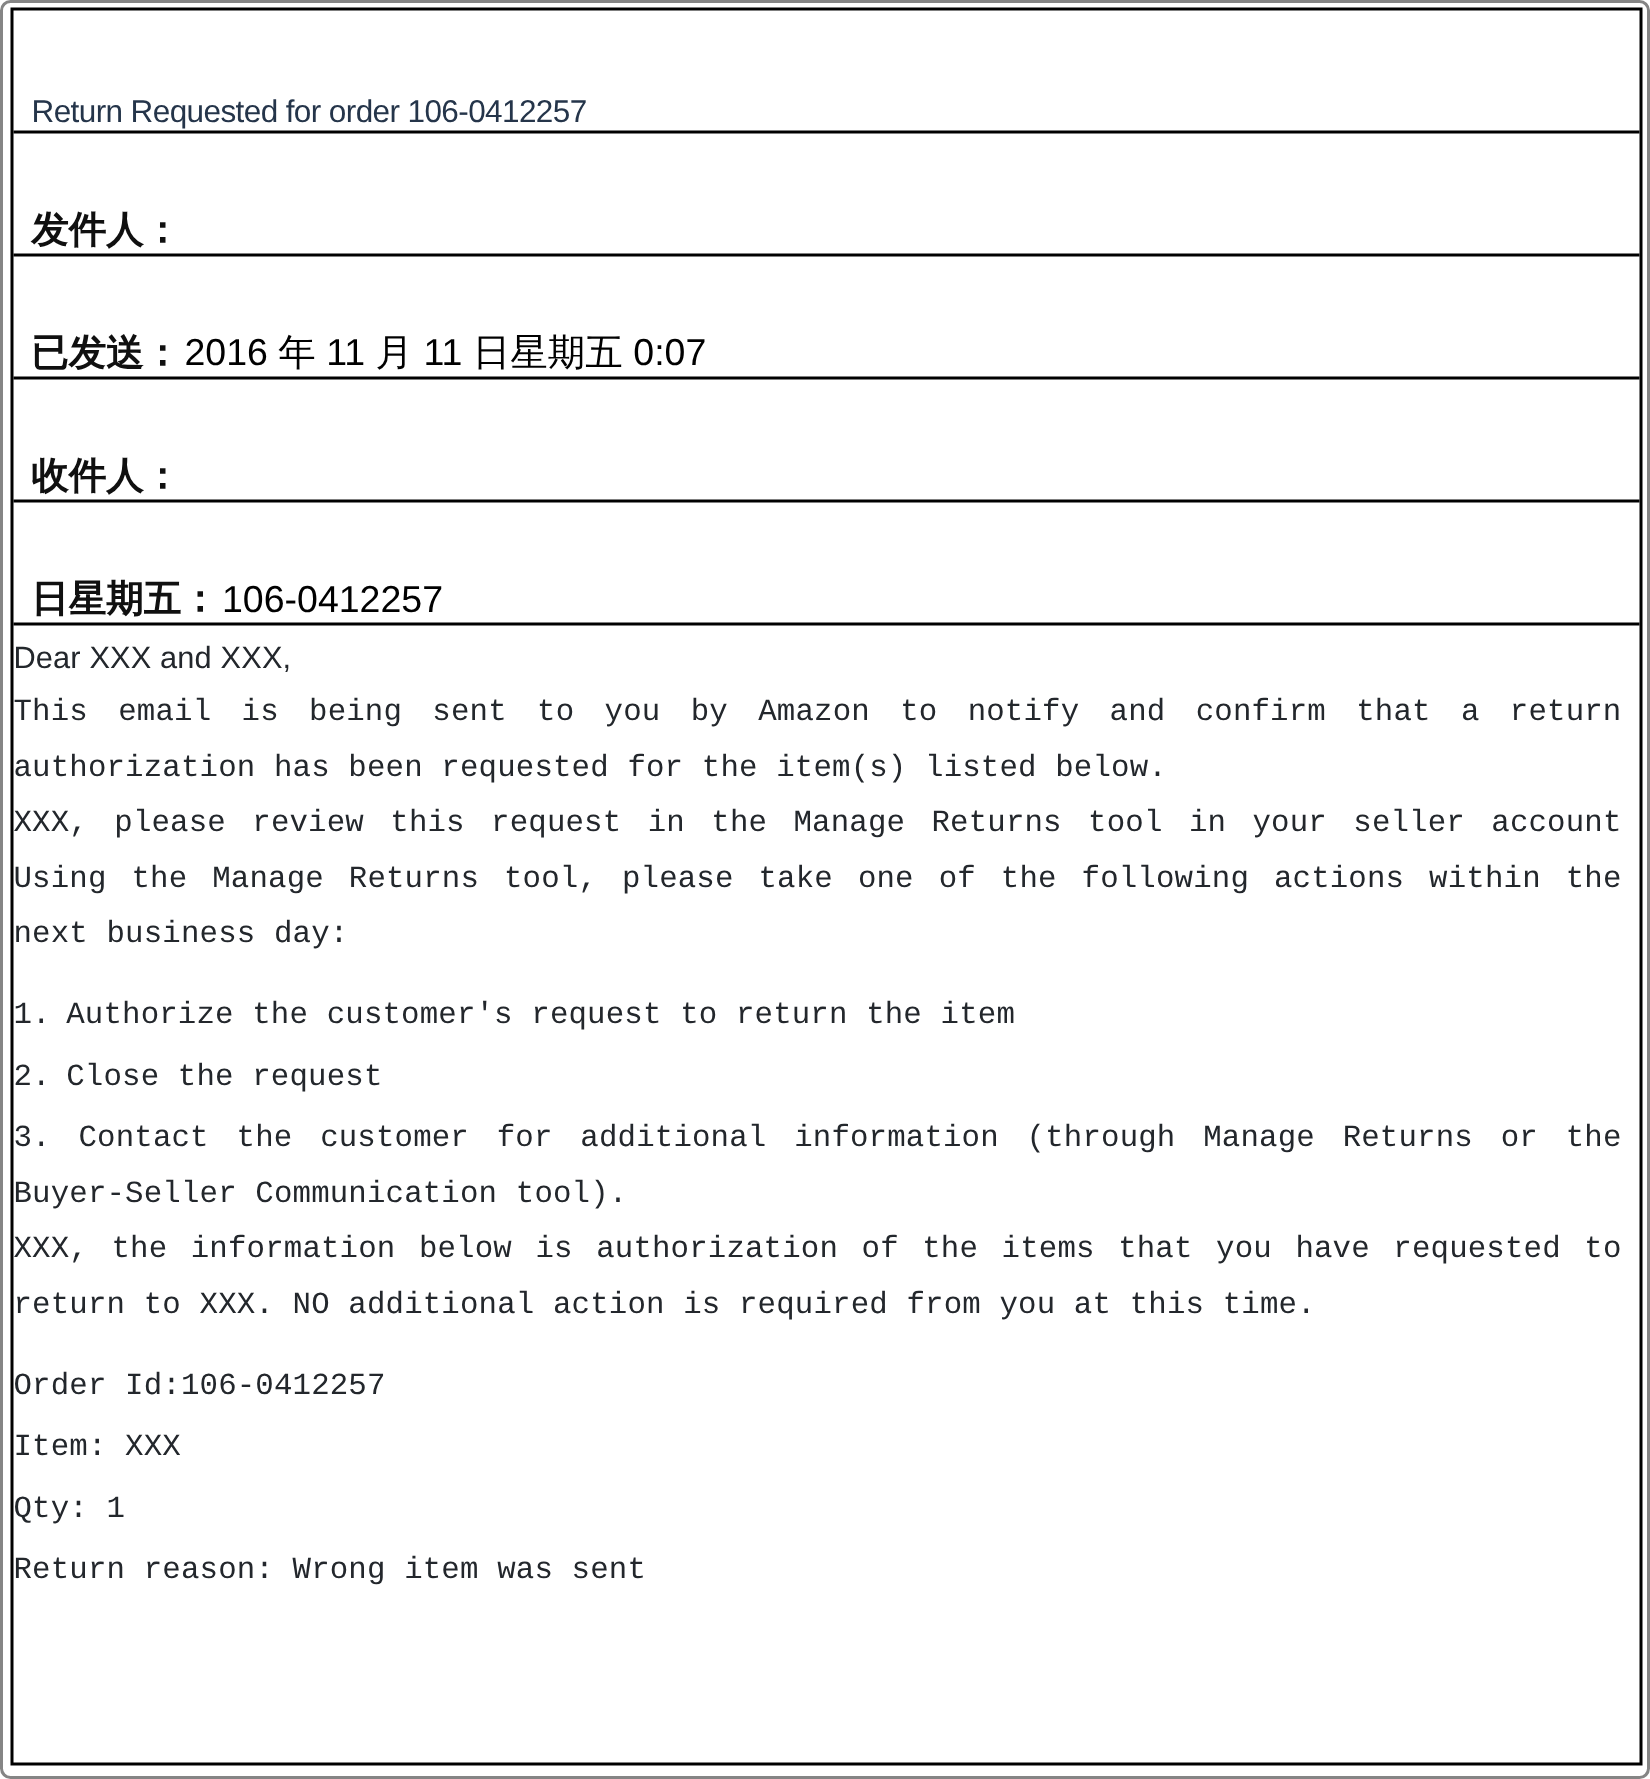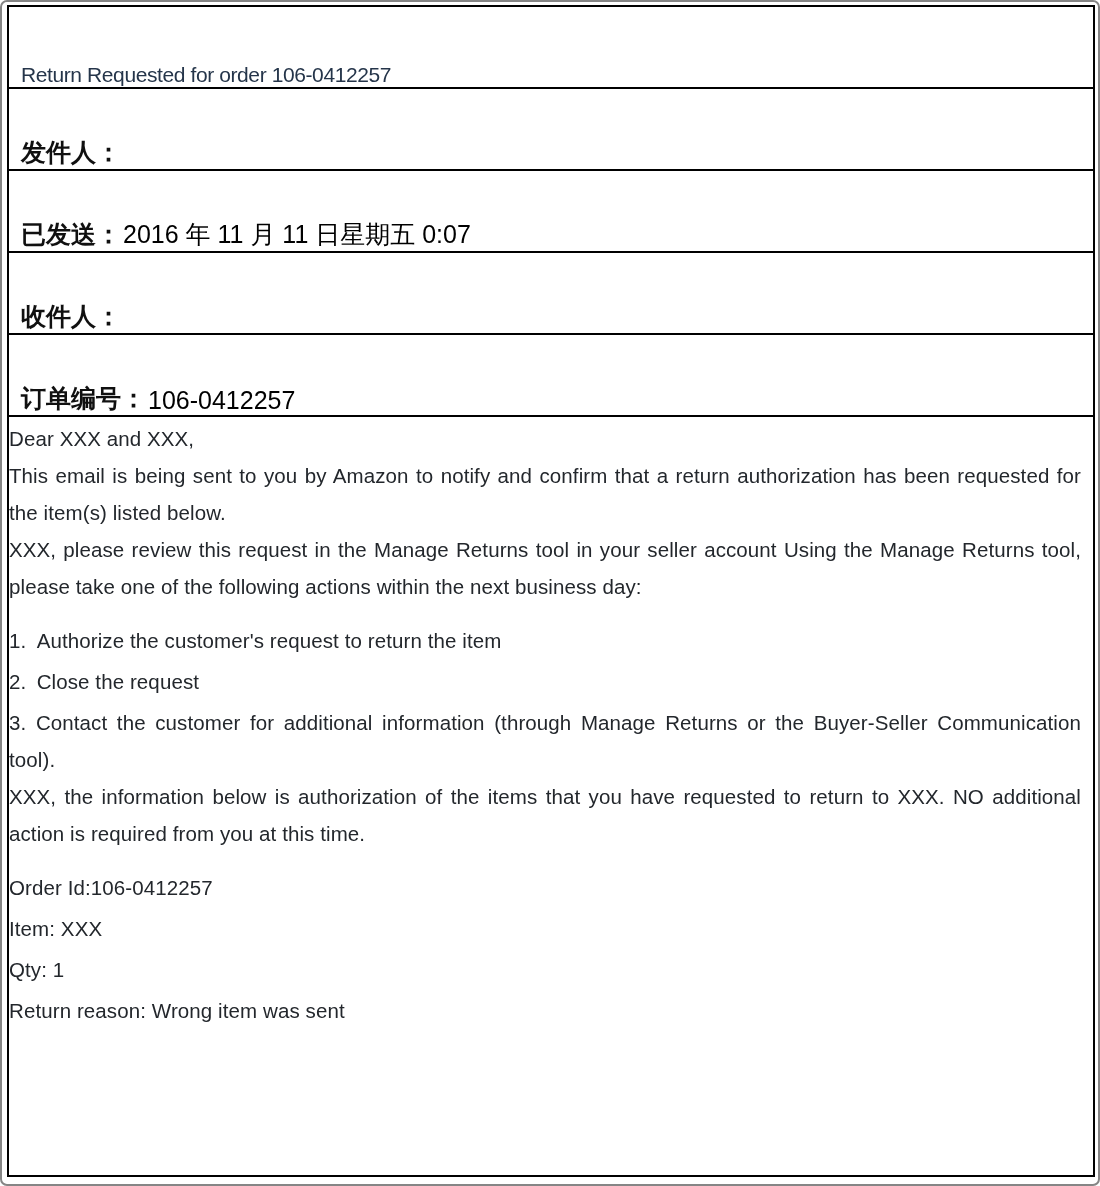--- a/index.html
+++ b/index.html
@@ -72,20 +72,21 @@
     margin: 0;
     font-size: 20.5px;
     line-height: 37px;
     letter-spacing: 0.1px;
     color: #23272c;
     text-align: justify;
   }
 
   .body-cell > * + * {
     margin-top: 17px;
+    font-family: Liberation Mono, monospace;
   }
 
   .block .line + .line {
     margin-top: 4px;
   }
 </style>
 </head>
 <body>
 
 <div class="page">
@@ -104,21 +105,21 @@
       <span class="hdr-label">已发送：</span>
         <span class="hdr-value">2016 年 11 月 11 日星期五 0:07</span>
     </div>
 
     <div class="row">
       <span class="hdr-label">收件人：</span>
         <span class="hdr-value"></span>
     </div>
 
     <div class="row">
-      <span class="hdr-label">订单编号：</span>
+      <span class="hdr-label">日星期五：</span>
         <span class="hdr-value">106-0412257</span>
     </div>
 
     <div class="body-cell">
       <p>Dear XXX and XXX,</p>
 
       <p>This email is being sent to you by Amazon to notify and confirm that a return authorization has been requested for the item(s) listed below.</p>
 
       <p>XXX, please review this request in the Manage Returns tool in your seller account Using the Manage Returns tool, please take one of the following actions within the next business day:</p>
 

